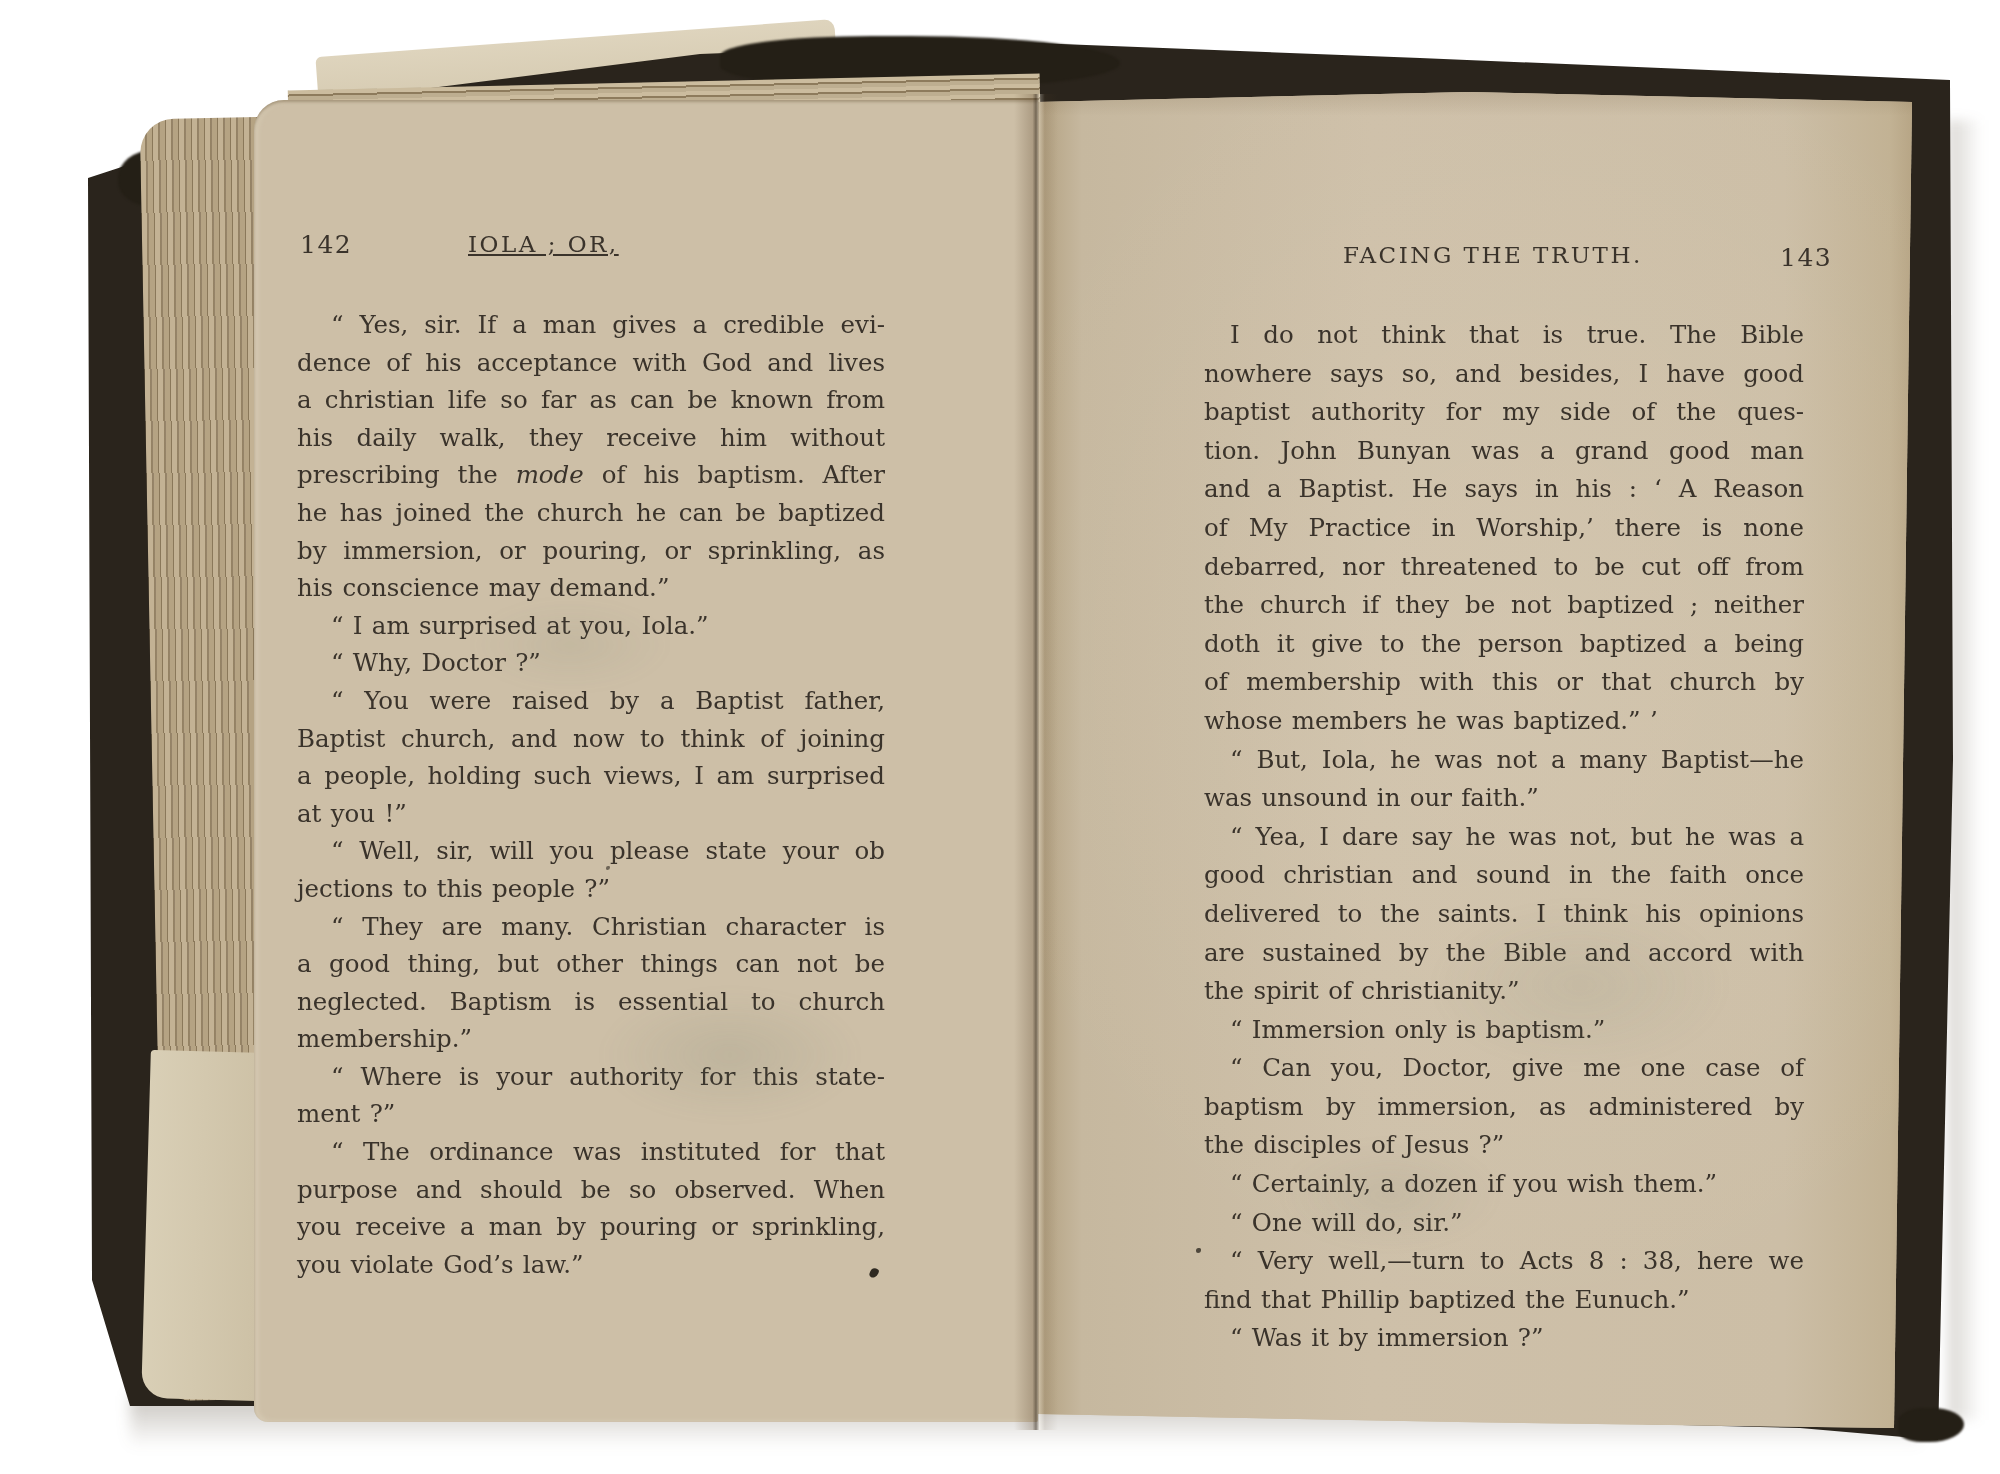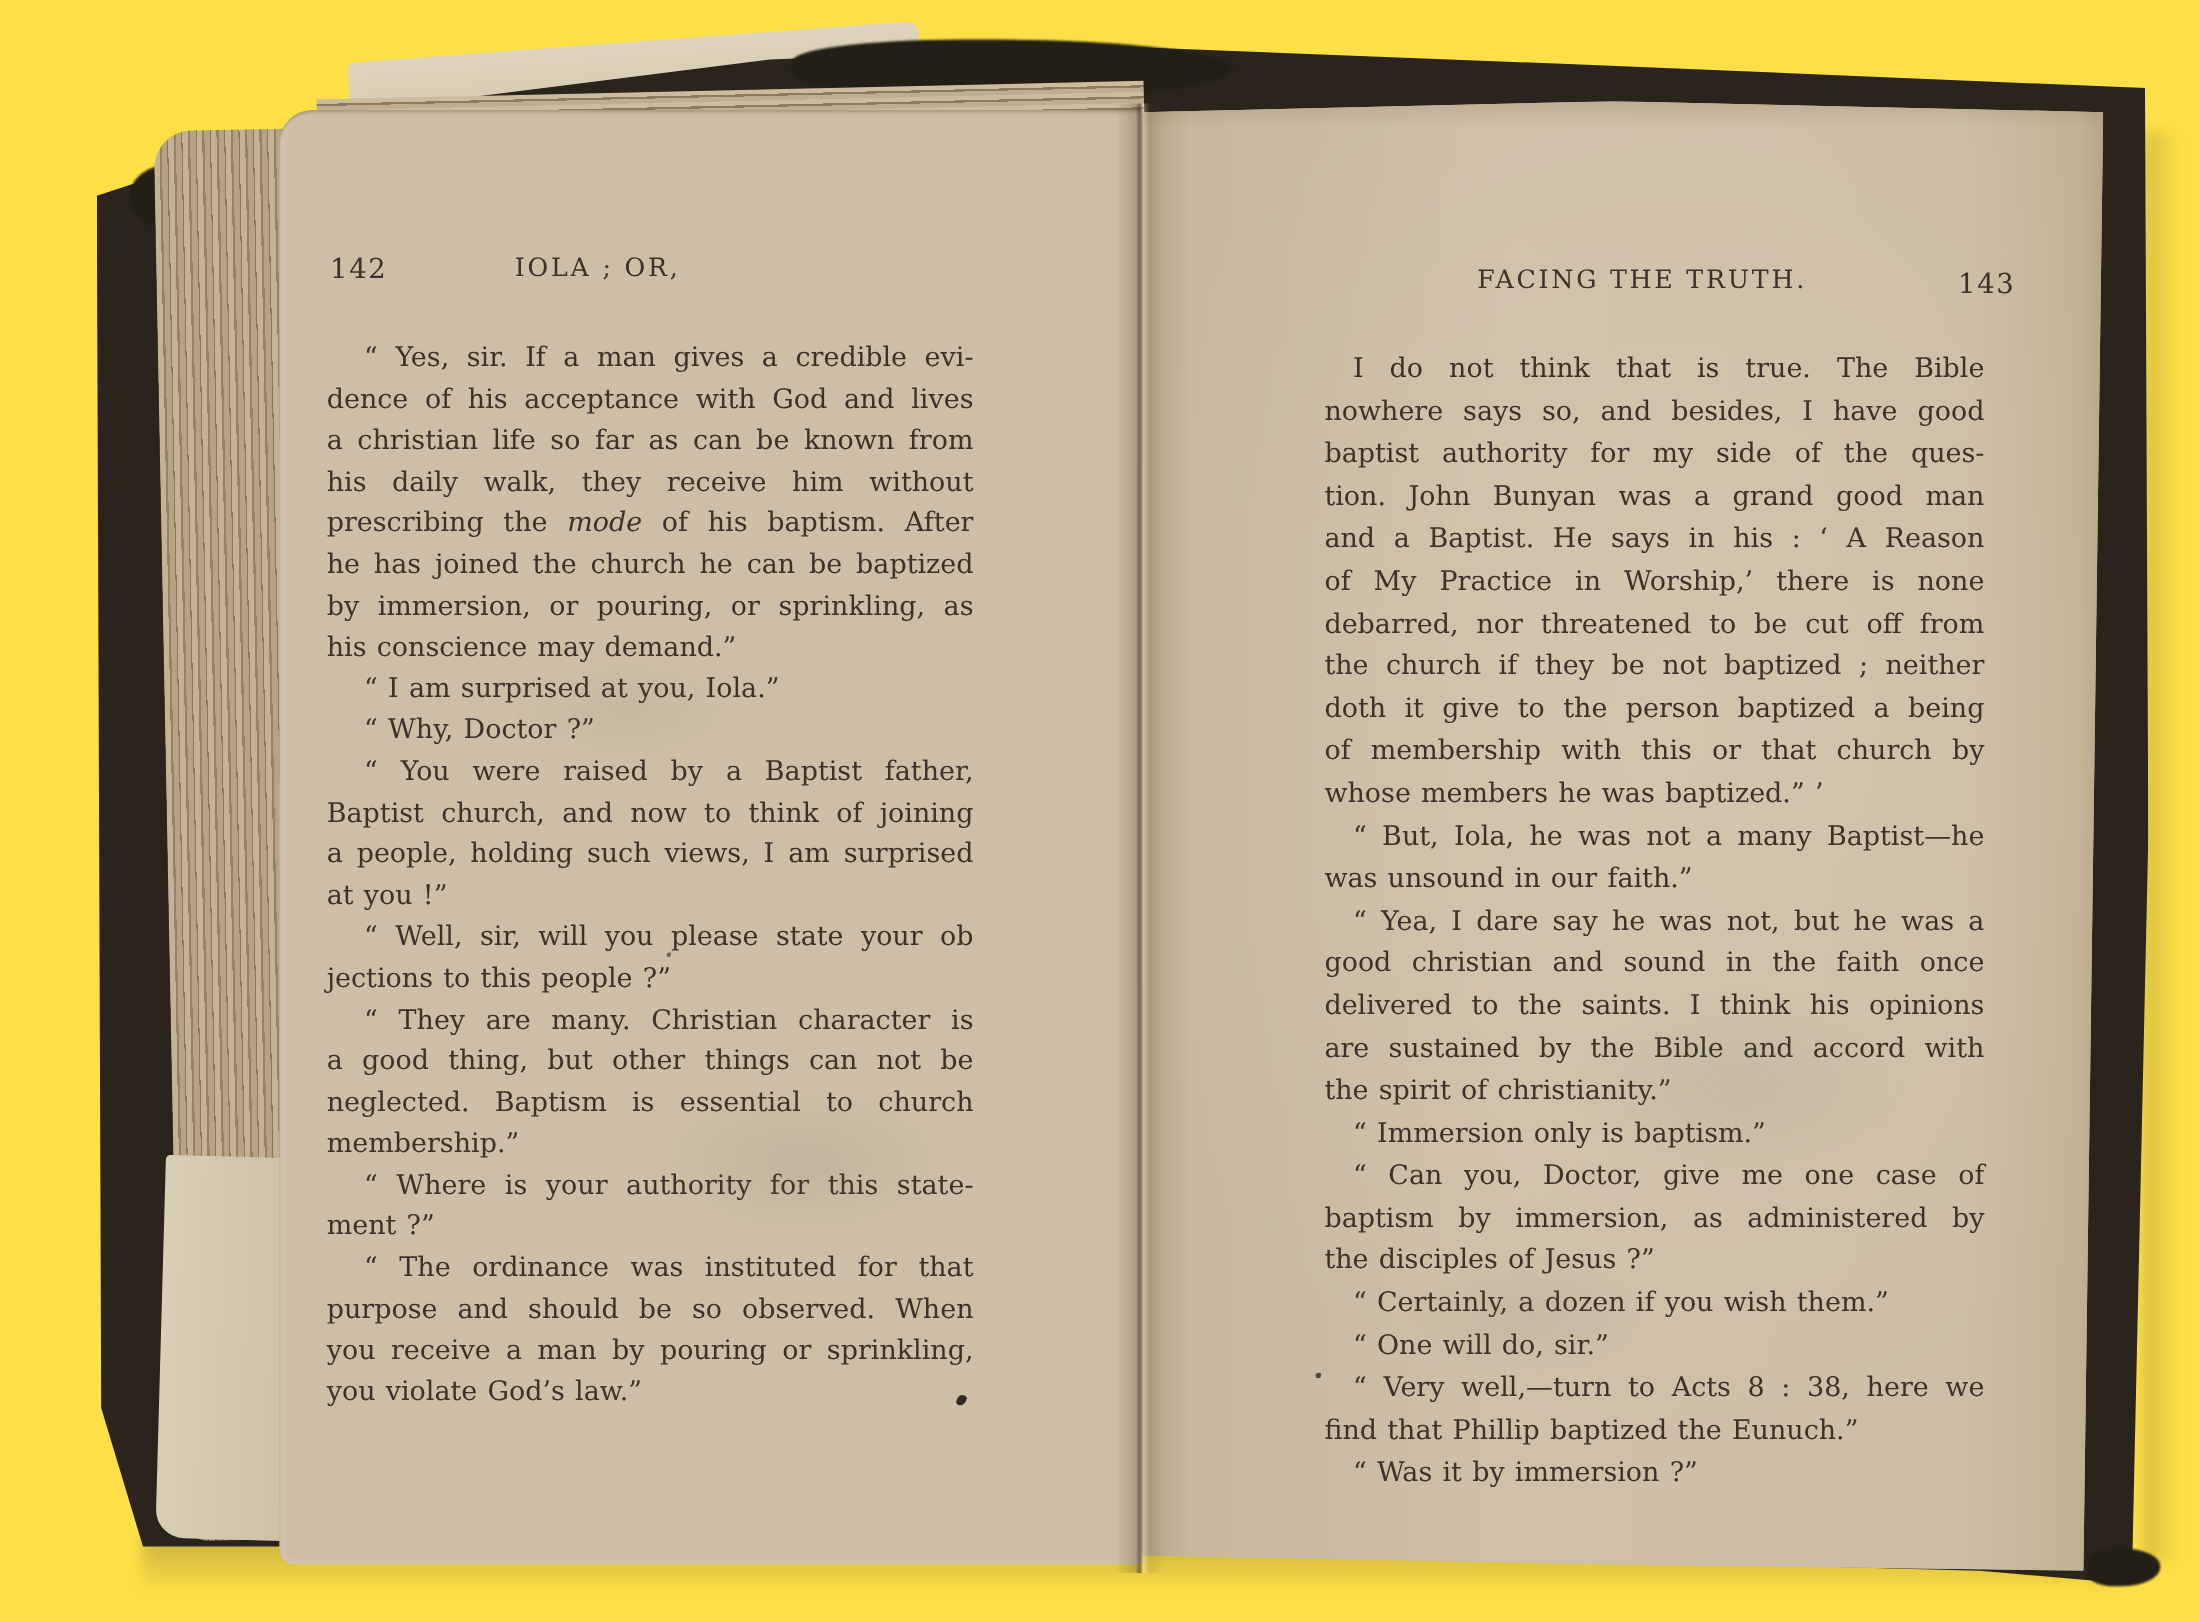--- a/index.html
+++ b/index.html
@@ -81,21 +81,21 @@
   .g3{left:1430px;top:900px;width:300px;height:170px;background:radial-gradient(closest-side,rgba(104,116,98,.10),rgba(104,116,98,0));}
   .g4{left:1280px;top:1140px;width:220px;height:110px;background:radial-gradient(closest-side,rgba(104,116,98,.10),rgba(104,116,98,0));}
   .speck{position:absolute;background:#2f2a22;border-radius:50% 30% 60% 40%;}
   .s1{left:870px;top:1268px;width:8px;height:10px;transform:rotate(25deg);}
   .s2{left:1196px;top:1248px;width:5px;height:5px;opacity:.8;}
   .s3{left:606px;top:866px;width:4px;height:4px;opacity:.6;}
 </style>
 <title>IOLA ; OR, FACING THE TRUTH.</title></head>
 <body>
 
-<div id="scene" style="background-color: #fde047;">
+<div id="scene" style="background-color: #ffffff;">
 
   <div class="book-shadow"></div>
   <div class="side-shadow"></div>
 
   <div class="loose-sheet-top"></div>
 
   <div class="cover" style="background-color: rgb(42, 36, 28);"></div>
   <div class="fray fray-top"></div>
   <div class="fray fray-tl"></div>
   <div class="fray fray-br"></div>
@@ -103,21 +103,21 @@
   <div class="stack-left"></div>
   <div class="loose-sheet-bottom"></div>
   <div class="stack-top"></div>
   <div class="stack-right"></div>
 
   <div class="page page-left"></div>
   <div class="page page-right"></div>
   <div class="gutter"></div>
 
   <div class="pagenum ink" style="left:300px;top:230px;">142</div>
-  <div class="runtitle ink" style="left:468px;top:231px;">IOLA ; OR,</div>
+  <div class="runtitle ink" style="left:468px;top:231px;text-decoration:underline;">IOLA ; OR,</div>
 
   <div class="runtitle ink" style="left:1343px;top:242px;">FACING THE TRUTH.</div>
   <div class="pagenum ink" style="left:1735px;top:243px;margin-left:45px;">143</div>
 
   <div class="textblock left ink">
       <div class="tline ind">“ Yes, sir.  If a man gives a credible evi-</div>
       <div class="tline">dence of his acceptance with God and lives</div>
       <div class="tline">a christian life so far as can be known from</div>
       <div class="tline">his daily walk, they receive him without</div>
       <div class="tline">prescribing the <i>mode</i> of his baptism.  After</div>

